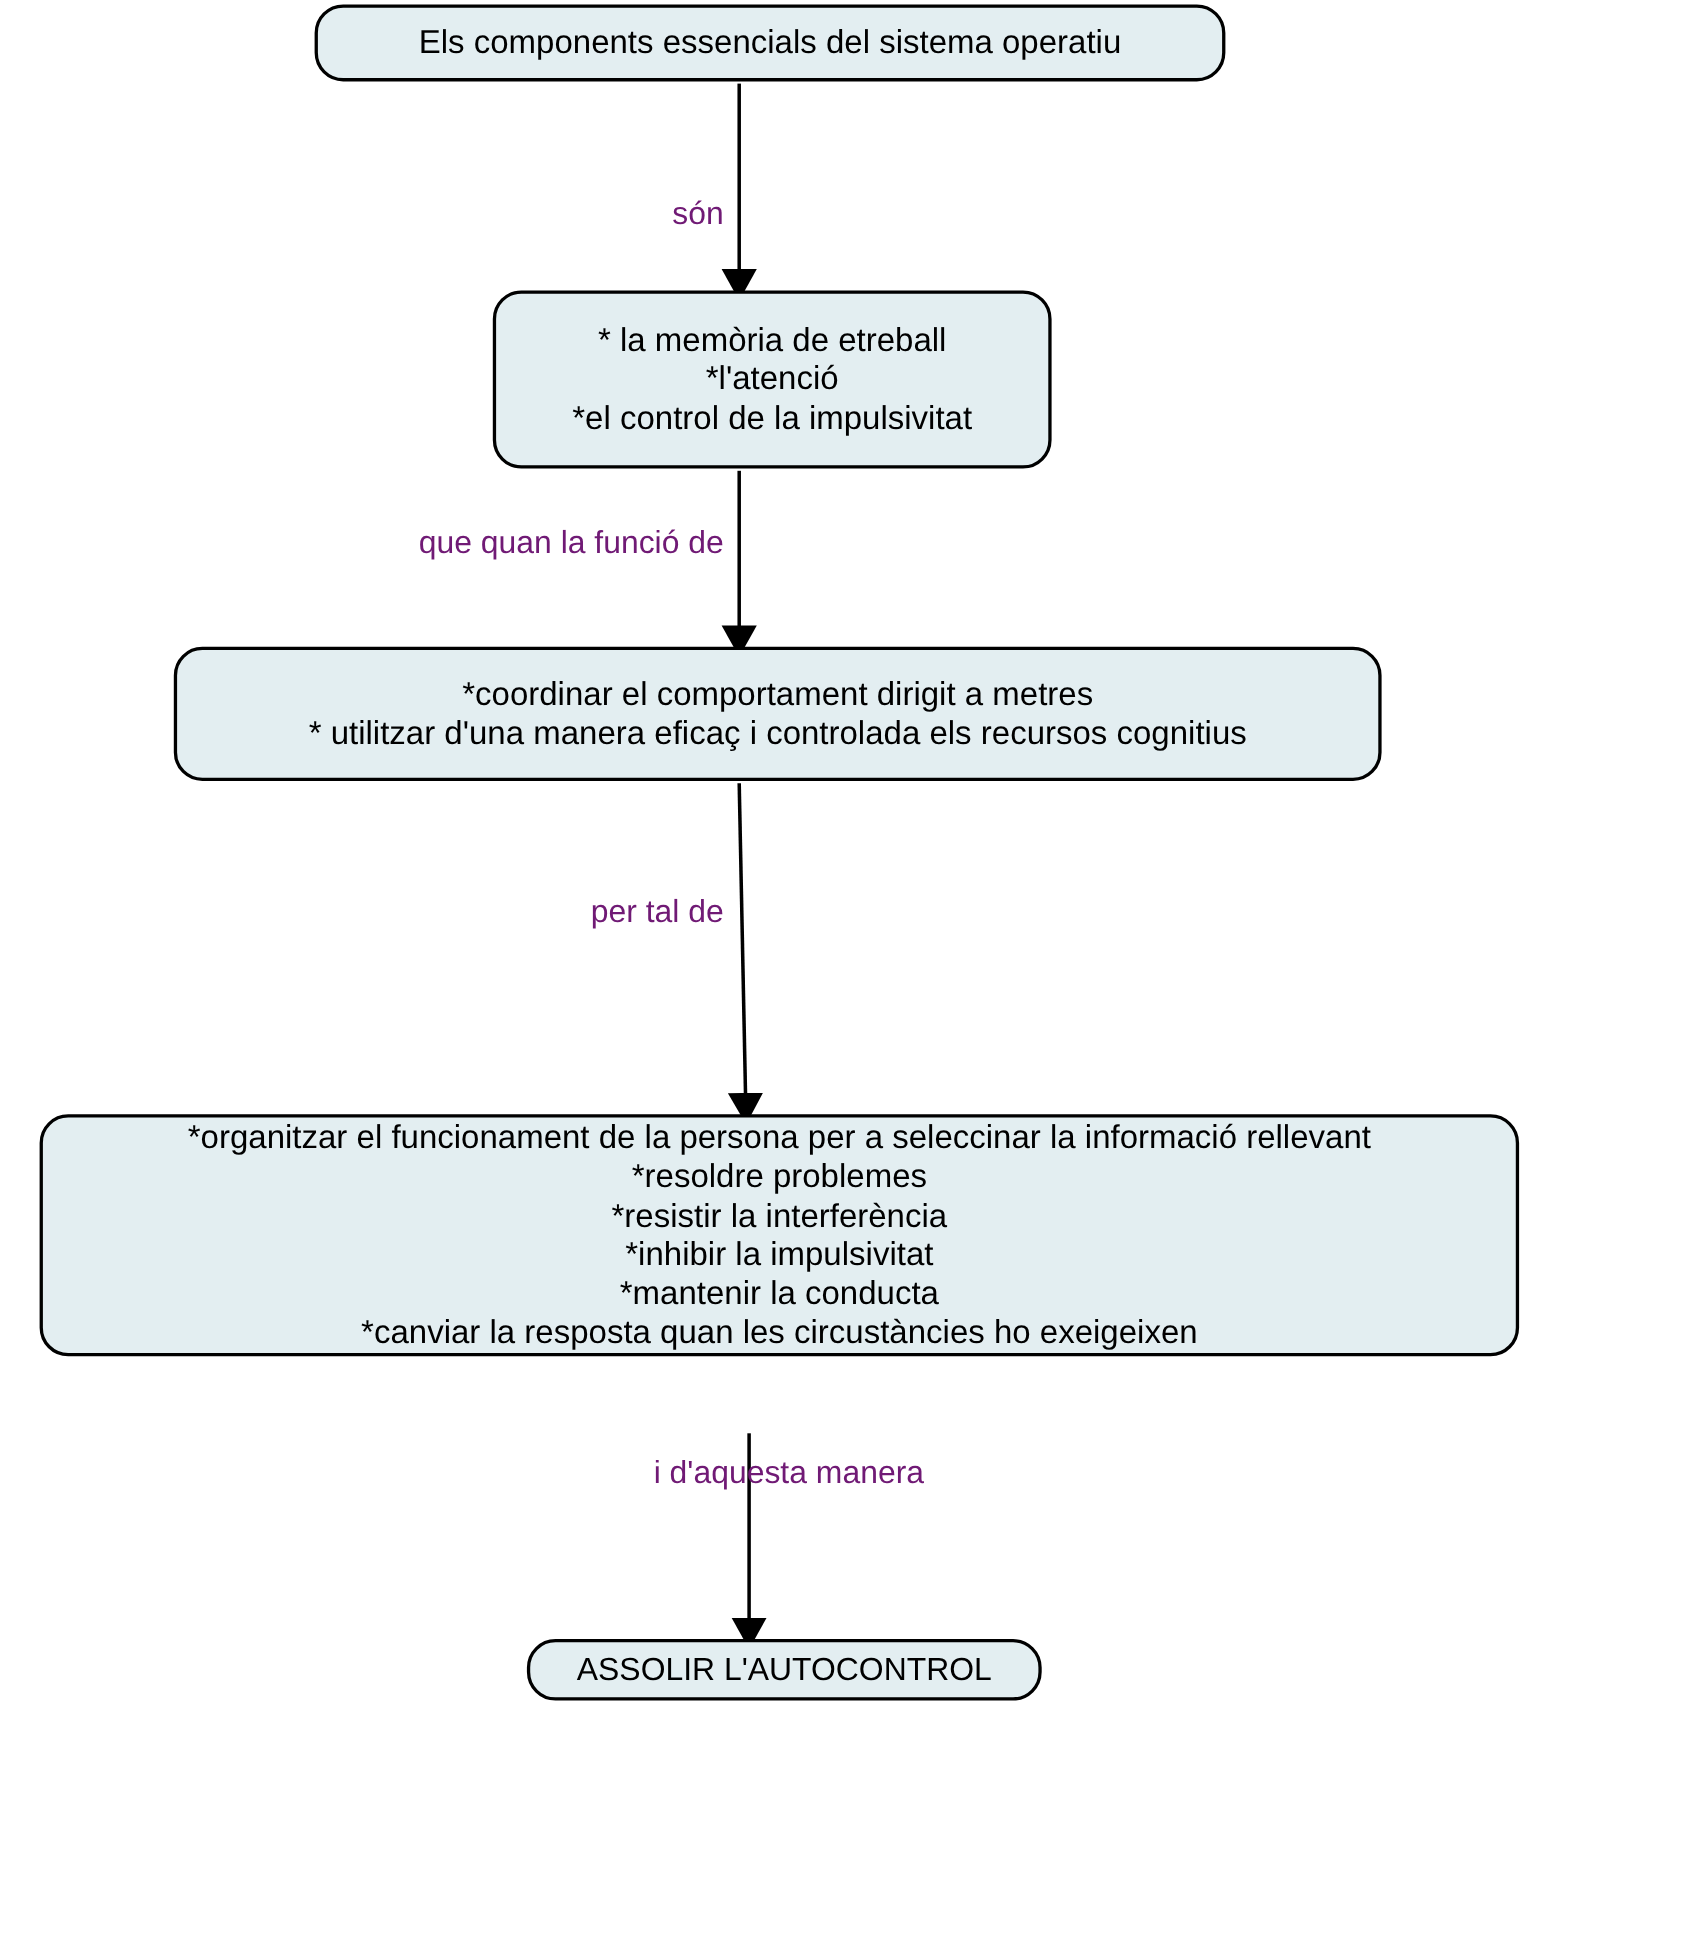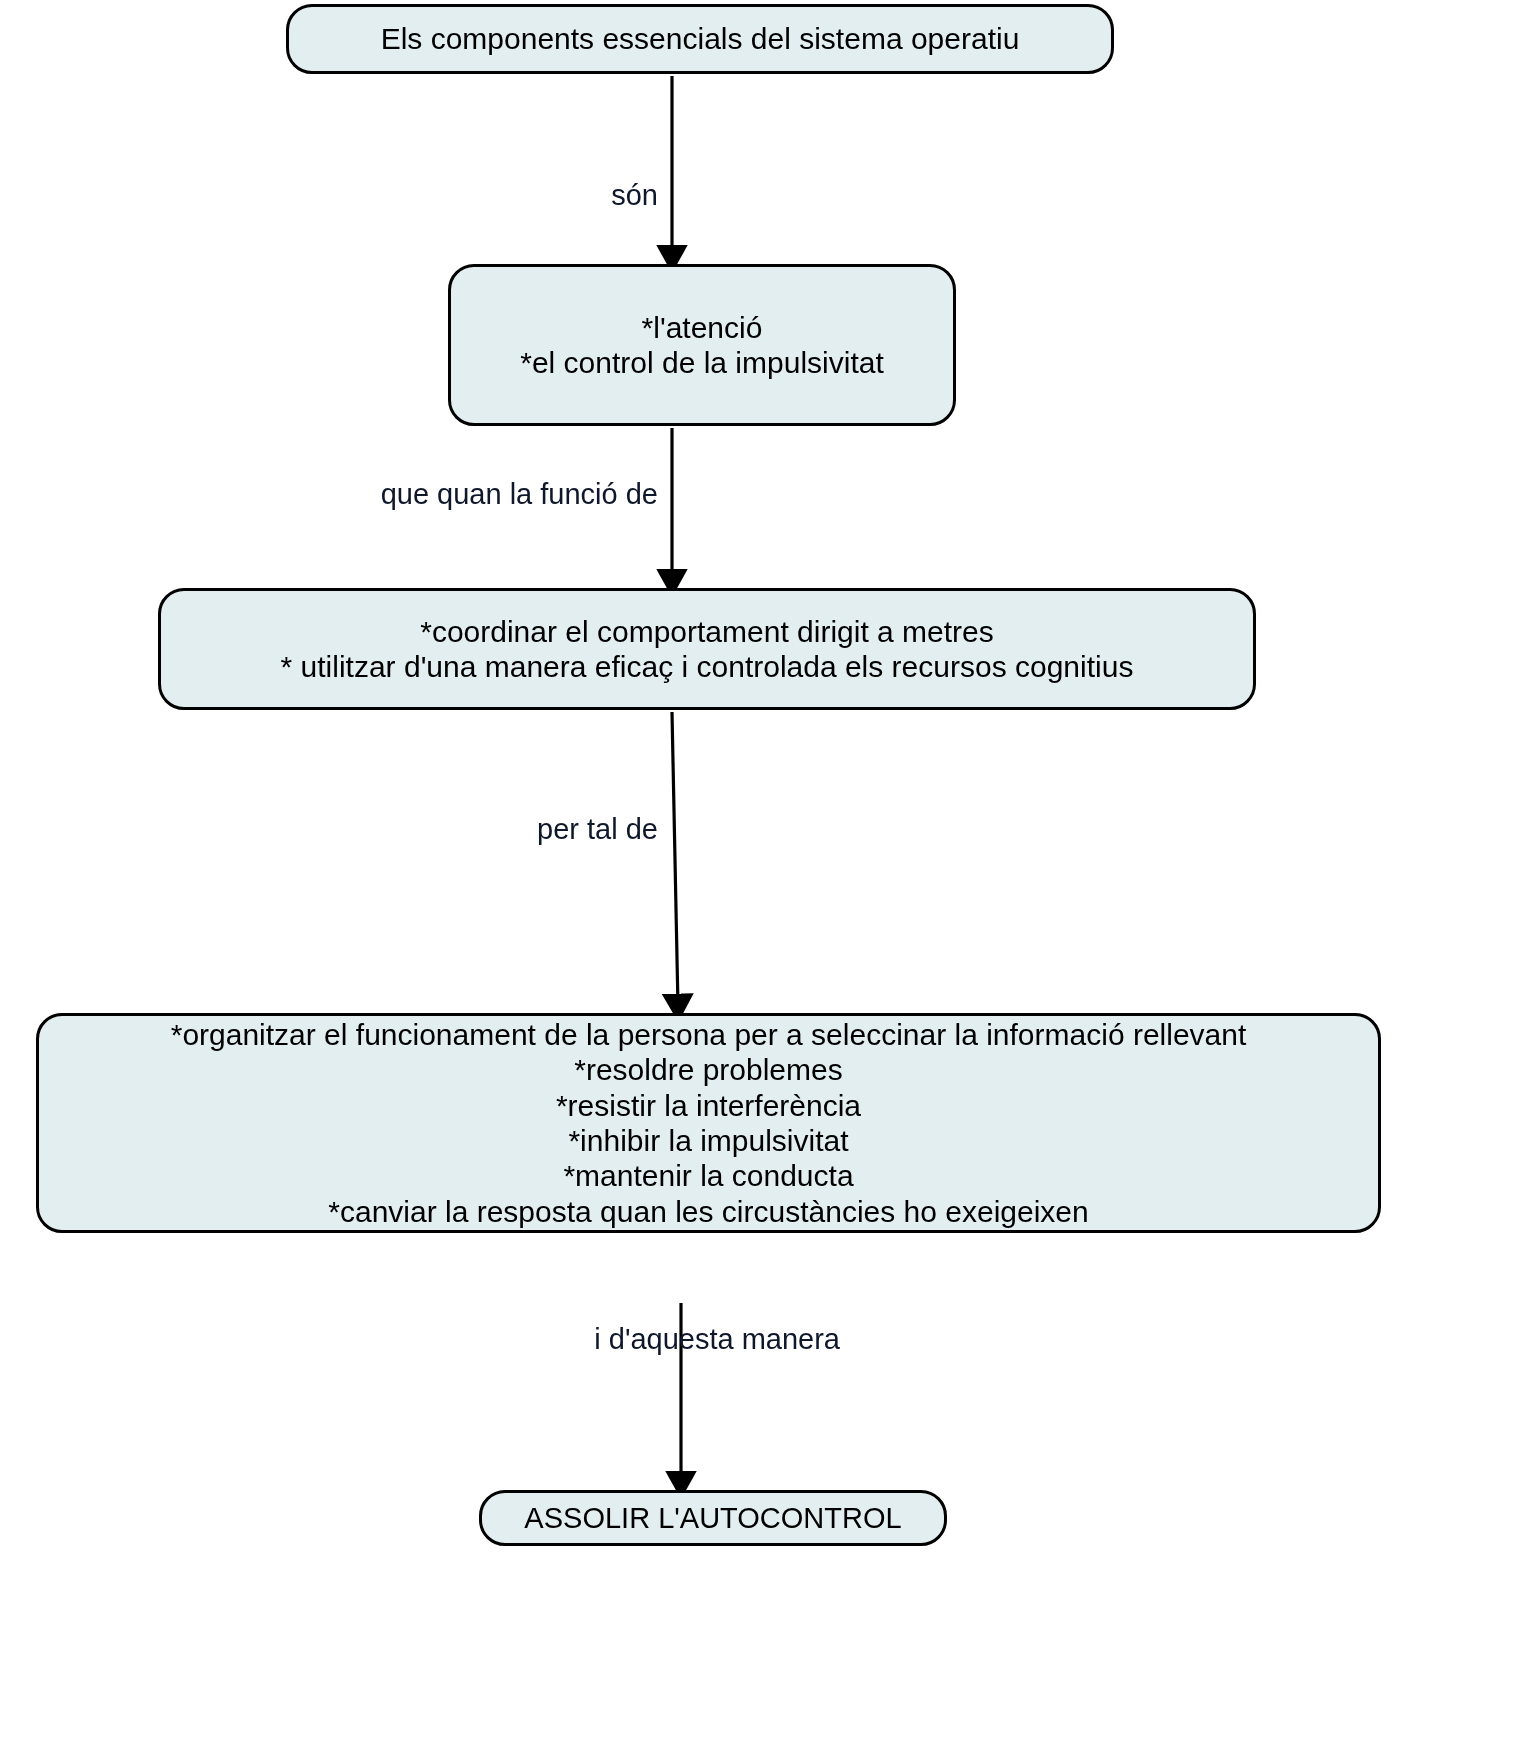--- a/index.html
+++ b/index.html
@@ -47,21 +47,21 @@
   #node-3 { left: 126px;  top: 588px;  width: 1098px; height: 122px; }
   #node-4 { left: 4px;    top: 1013px; width: 1345px; height: 220px; }
   #node-5 { left: 447px;  top: 1490px; width: 468px;  height: 56px;  }
   #node-5 { font-size: 29px; }
 
   
   .edge-label {
     position: absolute;
     font-size: 29px;
     line-height: 1;
-    color: #0f172a;
+    color: #701a75;
     white-space: nowrap;
     text-align: right;
   }
   #edge-label-1 { left: 380px; top: 181px;  width: 278px; }
   #edge-label-2 { left: 180px; top: 480px;  width: 478px; }
   #edge-label-3 { left: 380px; top: 815px;  width: 278px; }
   #edge-label-4 { left: 300px; top: 1325px; width: 540px; }
 
   svg.connectors {
     position: absolute;
@@ -90,20 +90,21 @@
     <line x1="672" y1="712" x2="678" y2="1007" stroke="#000000" stroke-width="3.2" marker-end="url(#arrowhead)"></line>
 
     <line x1="681" y1="1303" x2="681" y2="1484" stroke="#000000" stroke-width="3.2" marker-end="url(#arrowhead)"></line>
   </svg>
 
   <div class="node" id="node-1">
     <div class="line">Els components essencials del sistema operatiu</div>
   </div>
 
   <div class="node" id="node-2">
+    <div class="line">* la memòria de etreball</div>
     <div class="line">*l'atenció</div>
     <div class="line">*el control de la impulsivitat</div>
   </div>
 
   <div class="node" id="node-3">
     <div class="line">*coordinar el comportament dirigit a metres</div>
     <div class="line">* utilitzar d'una manera eficaç i controlada els recursos cognitius</div>
   </div>
 
   <div class="node" id="node-4">

